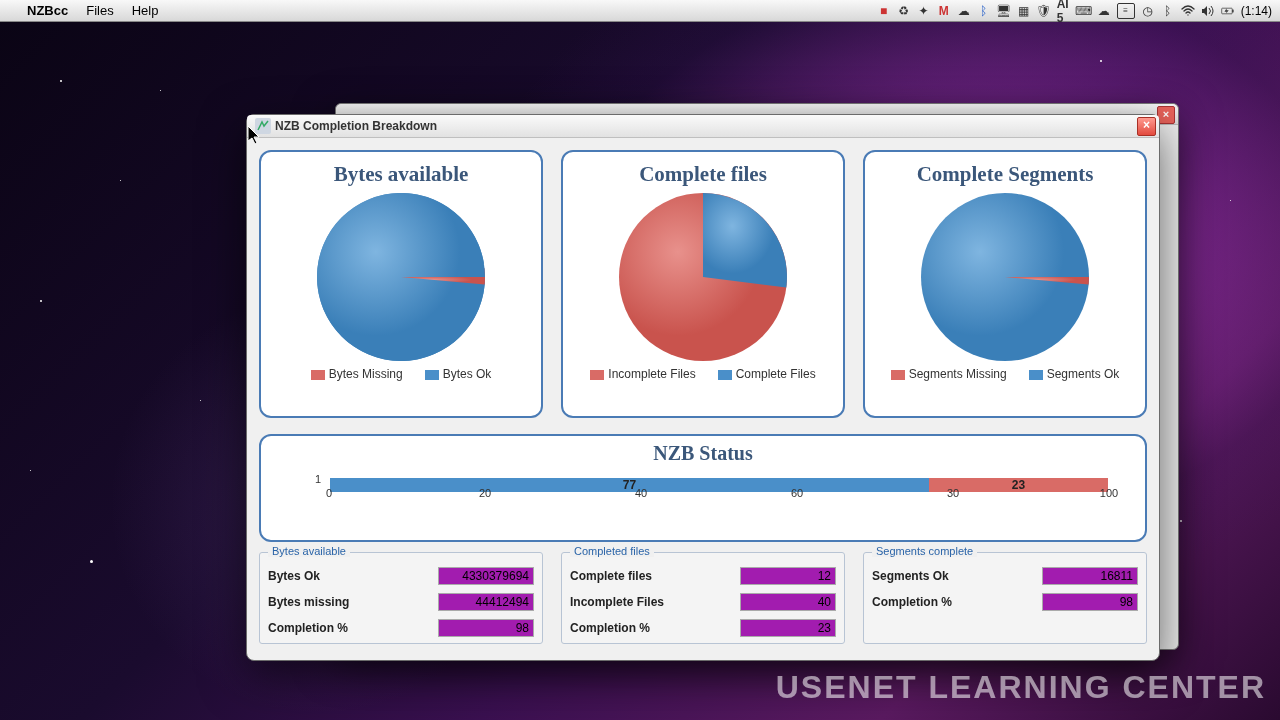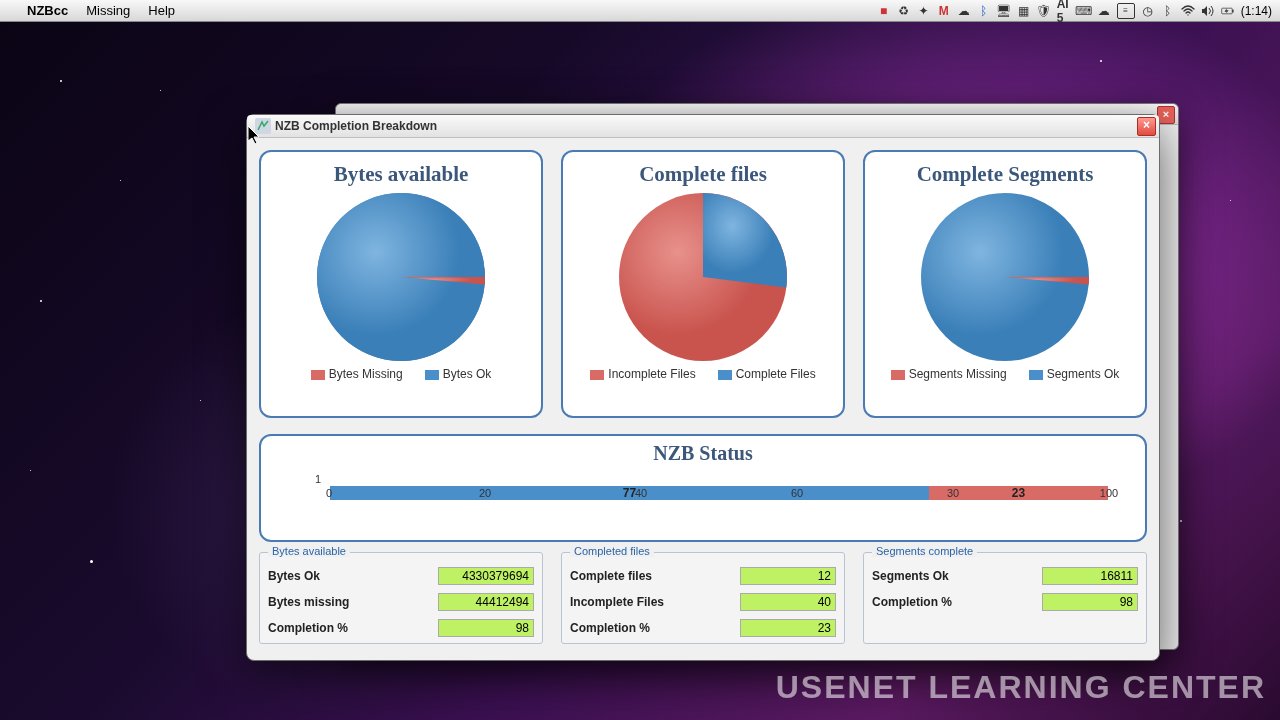--- a/index.html
+++ b/index.html
@@ -69,37 +69,37 @@
   .sw.red{background:#d96b66;}
   .sw.blue{background:#4a8fc9;}
   
   #status-card{
     margin-top:16px;border:2px solid #4a7bb5;border-radius:12px;background:#fff;
     padding:6px 28px 8px 28px;box-sizing:border-box;height:108px;
   }
   #status-title{font-family:Georgia,serif;font-size:20px;color:#3b577a;font-weight:600;text-align:center;margin-bottom:4px;}
   #bar-area{position:relative;height:34px;}
   #bar-y{position:absolute;left:26px;top:4px;font-size:11px;color:#333;}
-  #bar-track{position:absolute;left:40px;right:8px;top:16px;height:14px;display:flex;border:1px solid rgba(0,0,0,0);}
+  #bar-track{position:absolute;left:40px;right:8px;top:8px;height:14px;display:flex;border:1px solid rgba(0,0,0,0);}
   .bar-seg{height:100%;display:flex;align-items:center;justify-content:center;font-size:12px;font-weight:bold;color:#222;}
   .bar-seg.blue{background:#4a8fc9;}
   .bar-seg.red{background:#d96b66;}
   #bar-ticks{position:absolute;left:40px;right:8px;top:16px;height:16px;}
   #bar-ticks span{position:absolute;top:2px;font-size:11px;color:#333;transform:translateX(-50%);}
   #status-legend{text-align:center;font-size:12px;color:#333;margin-top:0px;}
   #status-legend .sw{height:10px;}
   #status-legend .item{display:inline-block;margin:0 14px;}
   
   #stats-row{display:flex;gap:18px;margin-top:10px;}
   .grp{flex:1;border:1px solid #b8c4d4;border-radius:3px;background:#f4f4f4;padding:4px 8px 6px 8px;box-sizing:border-box;position:relative;}
   .grp-title{position:absolute;left:8px;top:-8px;background:#f0f0f0;padding:0 4px;font-size:11px;color:#2a64a8;}
   .kv{display:flex;align-items:center;justify-content:space-between;margin:8px 0 0 0;}
   .kv:first-of-type{margin-top:10px;}
   .kv label{font-size:12px;font-weight:bold;color:#222;}
-  .kv input{width:96px;height:18px;font-size:12px;text-align:right;padding:1px 4px;border:1px solid #aaa;background:#bef264;box-sizing:border-box;}
+  .kv input{width:96px;height:18px;font-size:12px;text-align:right;padding:1px 4px;border:1px solid #aaa;background:#a21caf;box-sizing:border-box;}
   
   #wm{position:absolute;right:14px;bottom:14px;font-family:"Arial Narrow",Arial;font-size:32px;letter-spacing:2px;color:rgba(255,255,255,0.55);font-weight:600;}
   
   #cursor{position:absolute;left:248px;top:126px;font-size:16px;color:#000;pointer-events:none;}
 </style>
 </head>
 <body>
 
 <div id="desktop">
 
@@ -111,21 +111,21 @@
   <div class="star" style="left:1100px;top:60px;width:2px;height:2px;"></div>
   <div class="star" style="left:1230px;top:200px;width:1px;height:1px;"></div>
   <div class="star" style="left:1180px;top:520px;width:2px;height:2px;"></div>
   <div class="star" style="left:160px;top:90px;width:1px;height:1px;"></div>
   <div class="star" style="left:30px;top:470px;width:1px;height:1px;"></div>
 </div>
 
 <div id="menubar">
   <span class="apple"></span>
   <span class="menu bold">NZBcc</span>
-  <span class="menu">Missing</span>
+  <span class="menu">Files</span>
   <span class="menu">Help</span>
   <span class="spacer"></span>
   <span class="tray">
     <span class="ic" style="color:#c33;">■</span>
     <span class="ic">♻</span>
     <span class="ic">✦</span>
     <span class="ic" style="color:#c33;font-weight:bold;">M</span>
     <span class="ic">☁</span>
     <span class="ic" style="color:#2a62c9;">ᛒ</span>
     <span class="ic">🖥</span>

